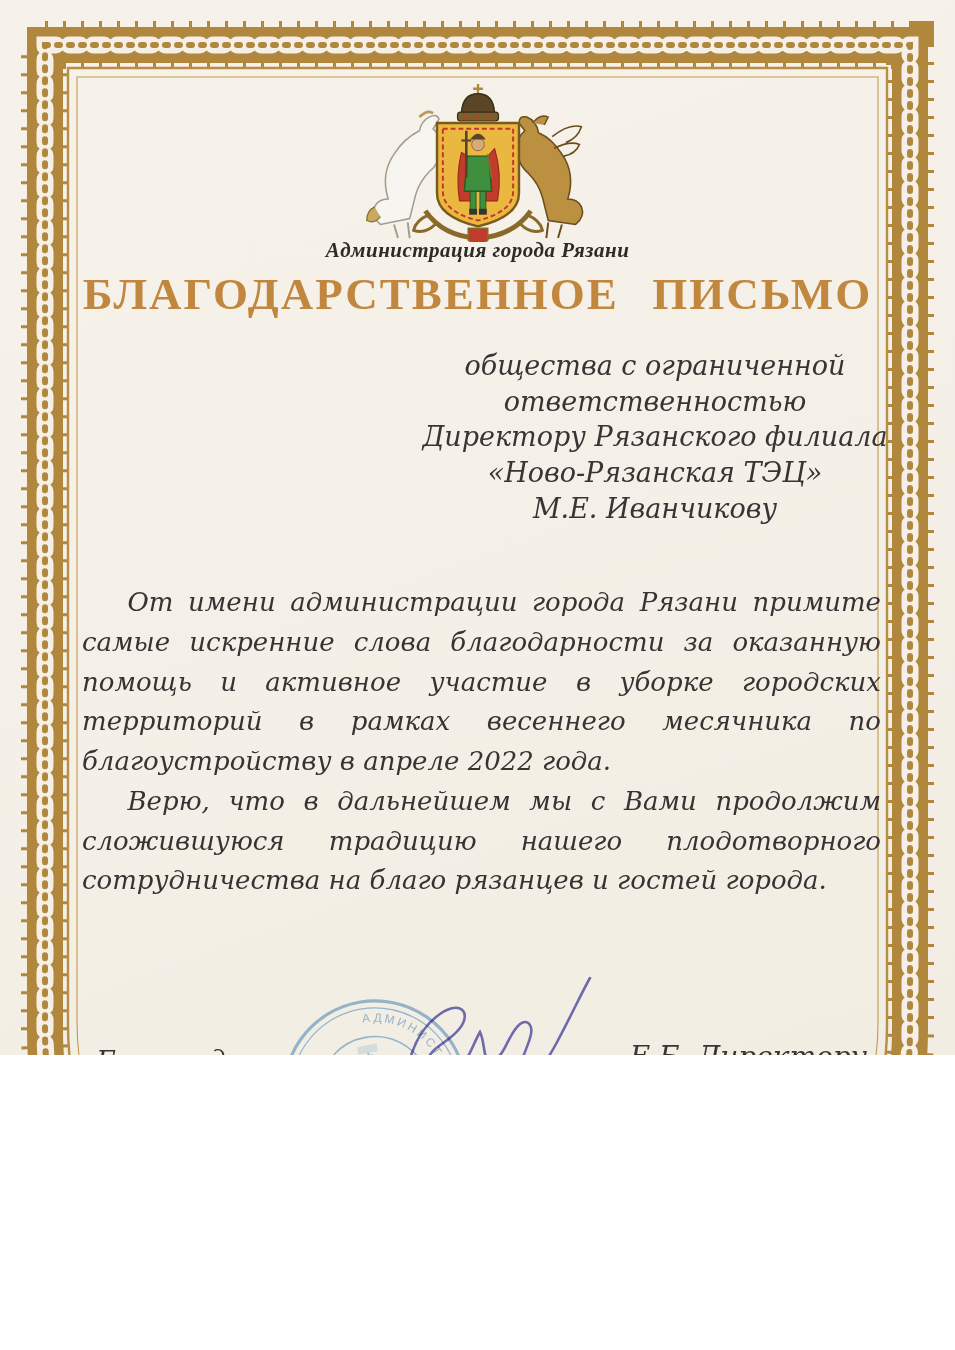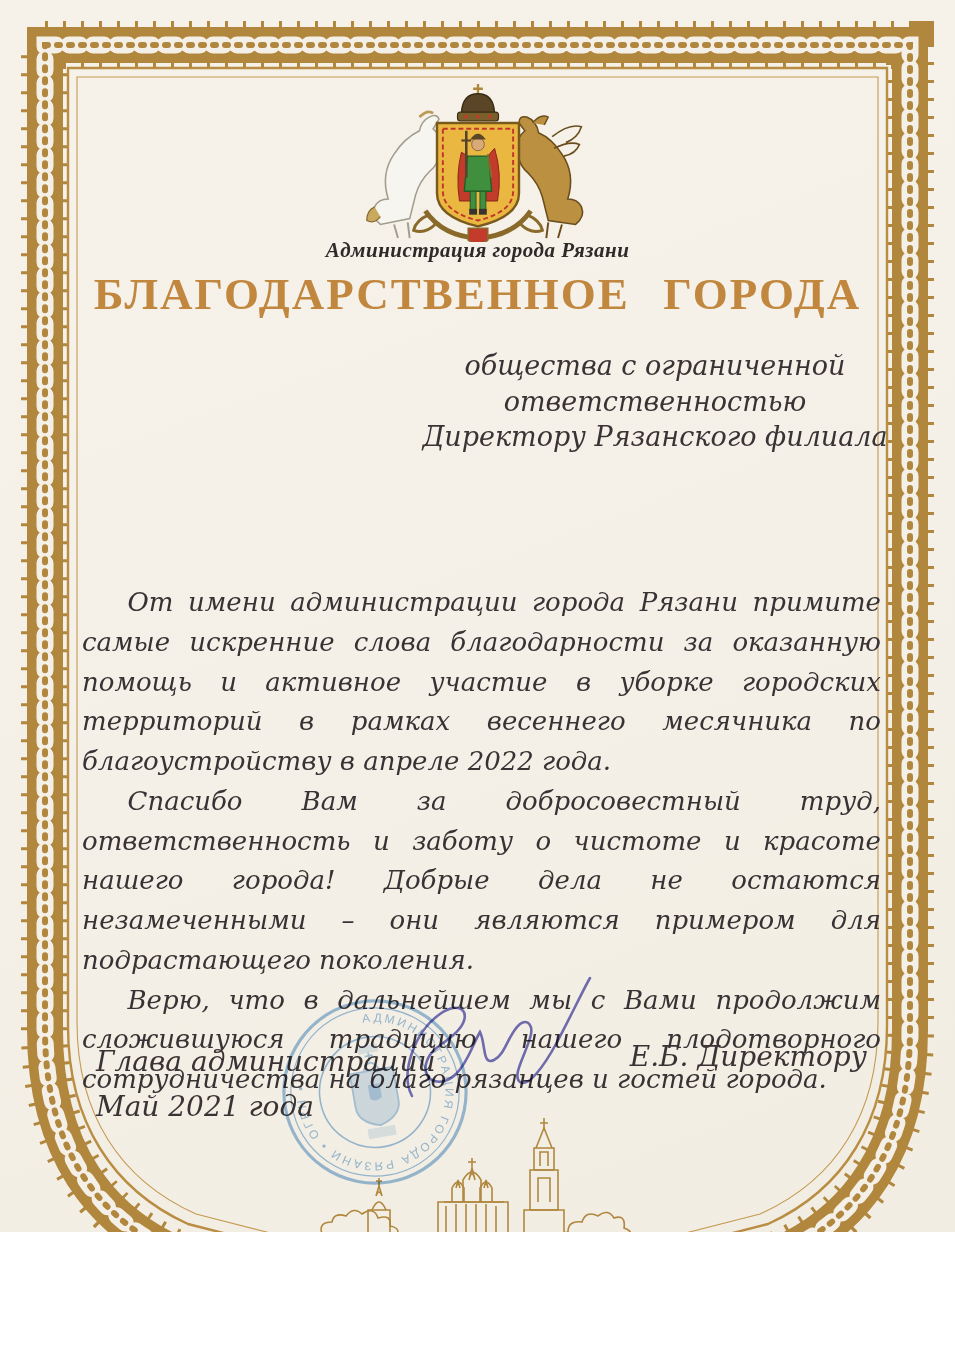--- a/index.html
+++ b/index.html
@@ -2,21 +2,21 @@
 <html lang="ru"><head>
 <meta charset="utf-8">
 <style>
   html,body{margin:0;padding:0;}
   body{
     width:955px;height:1350px;
     font-family:"Liberation Serif", serif;
     background:#ffffff;
   }
   .page{
-    position:relative;width:955px;height:1232px;overflow:hidden;
+    position:relative;width:955px;height:1055px;overflow:hidden;
     background:linear-gradient(160deg,#f6f2ea 0%,#f5f0e7 55%,#f2ede2 100%);
     text-decoration:underline;
   }
   svg{display:block;}
   .frame-svg{position:absolute;inset:0;z-index:1;pointer-events:none;}
 
   .content{position:absolute;inset:0;z-index:2;color:#35302f;}
 
   .crest{position:absolute;top:80px;left:50%;transform:translateX(-50%);}
 
@@ -159,31 +159,32 @@
 
       <g>
         <path d="M66,134 q18,26 54,28 q36,-2 54,-28" fill="none" stroke="#8a6a2a" stroke-width="5"></path>
         <path d="M70,138 q-14,6 -16,16 q12,4 22,-6 M170,138 q14,6 16,16 q-12,4 -22,-6" fill="none" stroke="#8a6a2a" stroke-width="3"></path>
         <path d="M110,152 h20 v12 q-10,8 -20,0 Z" fill="#c23b2b" stroke="#8a6a2a" stroke-width="1.6"></path>
       </g>
     </svg>
 
     <div class="org-name">Администрация города Рязани</div>
 
-    <div class="title">БЛАГОДАРСТВЕННОЕ ГОРОДА</div>
+    <div class="title">БЛАГОДАРСТВЕННОЕ ПИСЬМО</div>
 
     <div class="addressee script">
       <div>общества с ограниченной ответственностью</div>
       <div>Директору Рязанского филиала</div>
+      <div>«Ново-Рязанская ТЭЦ»</div>
+      <div>М.Е. Иванчикову</div>
     </div>
 
 
     <div class="body-text script">
       <p>От имени администрации города Рязани примите самые искренние слова благодарности за оказанную помощь и активное участие в уборке городских территорий в рамках весеннего месячника по благоустройству в апреле 2022 года.</p>
-      <p>Спасибо Вам за добросовестный труд, ответственность и заботу о чистоте и красоте нашего города! Добрые дела не остаются незамеченными – они являются примером для подрастающего поколения.</p>
       <p>Верю, что в дальнейшем мы с Вами продолжим сложившуюся традицию нашего плодотворного сотрудничества на благо рязанцев и гостей города.</p>
     </div>
 
     <div class="sign-row script">
       <div class="sign-left">
         <div>Глава администрации</div>
         <div>Май 2021 года</div>
       </div>
       <div class="sign-right">Е.Б. Директору</div>
     </div>

